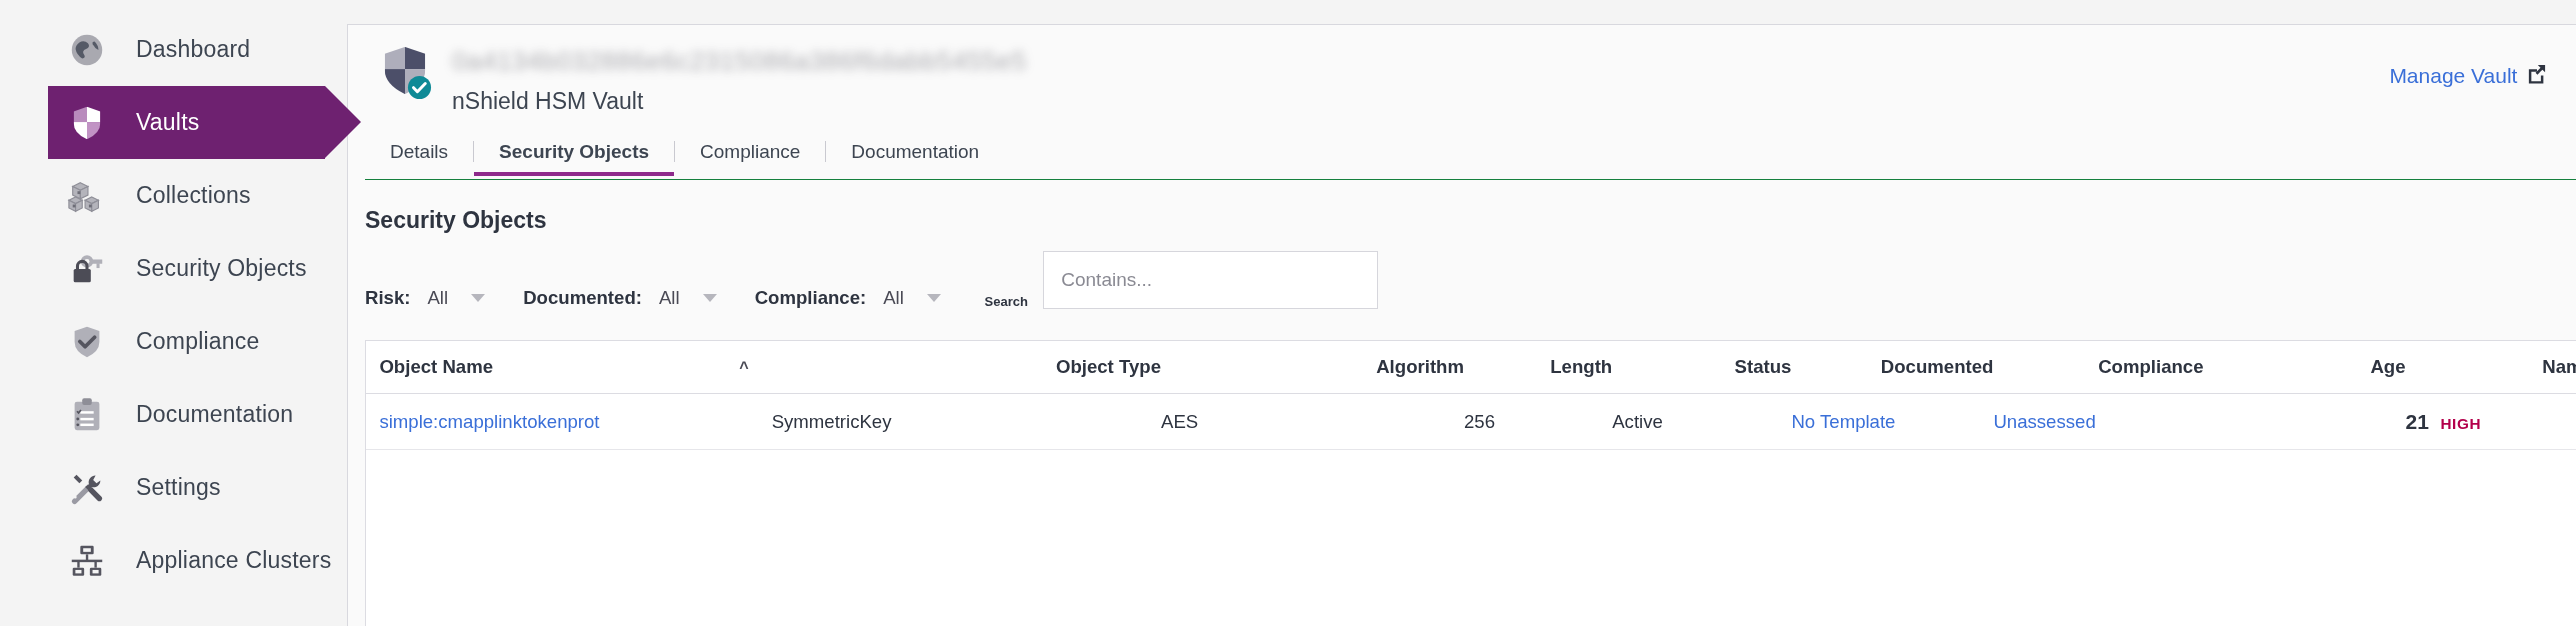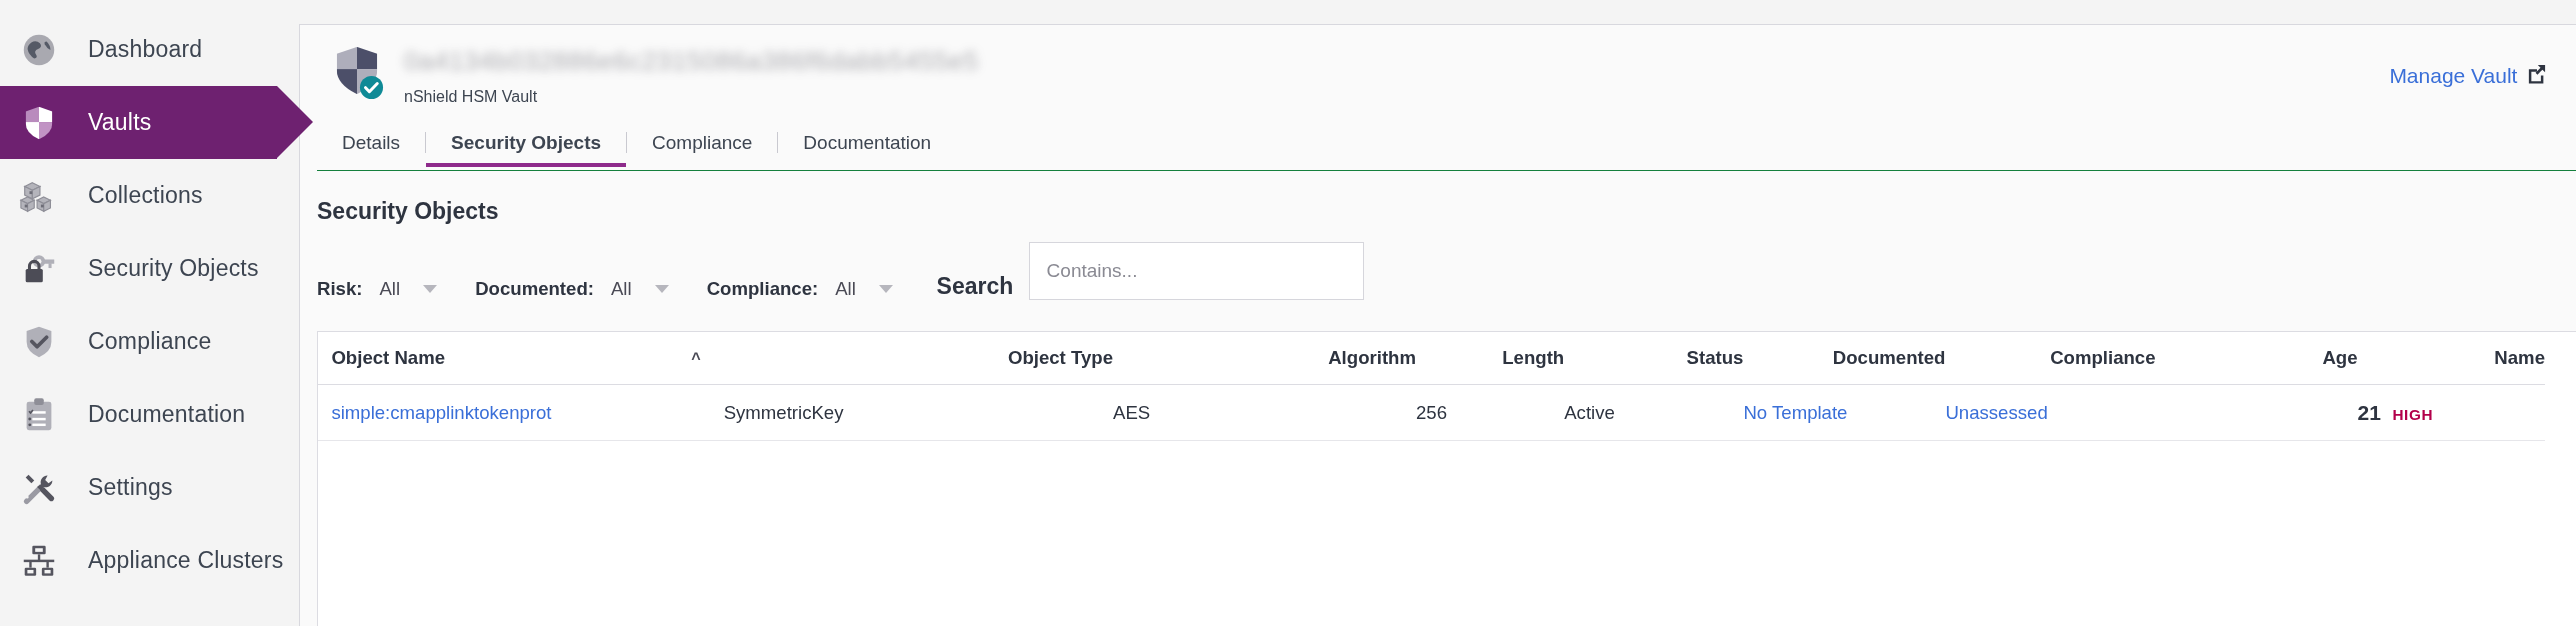--- a/index.html
+++ b/index.html
@@ -21,20 +21,21 @@
 
   
   .sidebar {
     width: 299px;
     min-width: 299px;
     height: 531px;
     background: #f4f4f4;
     padding-top: 13.4px;
     position: relative;
     z-index: 5;
+    margin-left: 48px;
   }
   .nav-item {
     position: relative;
     height: 73px;
     display: flex;
     align-items: center;
     padding-left: 17px;
     cursor: pointer;
   }
   .nav-item .nav-label {
@@ -99,21 +100,21 @@
     color: #6a6a72;
     letter-spacing: 0.5px;
     filter: blur(4.8px);
     opacity: .55;
     user-select: none;
     white-space: nowrap;
     font-family: "Liberation Sans", sans-serif;
   }
   .vault-subtitle {
     margin-top: 11.5px;
-    font-size: 16px;
+    font-size: 23px;
     color: #3d4551;
   }
   .manage-vault {
     position: absolute;
     right: 29px;
     top: 38px;
     display: flex;
     align-items: center;
     gap: 8.6px;
     color: #3a6fd8;
@@ -185,21 +186,21 @@
     margin-right: 23px;
   }
   .chev {
     width: 0; height: 0;
     border-left: 7.6px solid transparent;
     border-right: 7.6px solid transparent;
     border-top: 8.6px solid #b6b6bd;
     cursor: pointer;
   }
   .search-label {
-    font-size: 23px;
+    font-size: 13px;
     color: #2e3440;
     font-weight: bold;
     margin: 0 15.3px 0 5.7px;
   }
   .search-input {
     width: 335px;
     height: 58px;
     border: 1px solid #d6d6dc;
     background: #ffffff;
     font-size: 19px;

